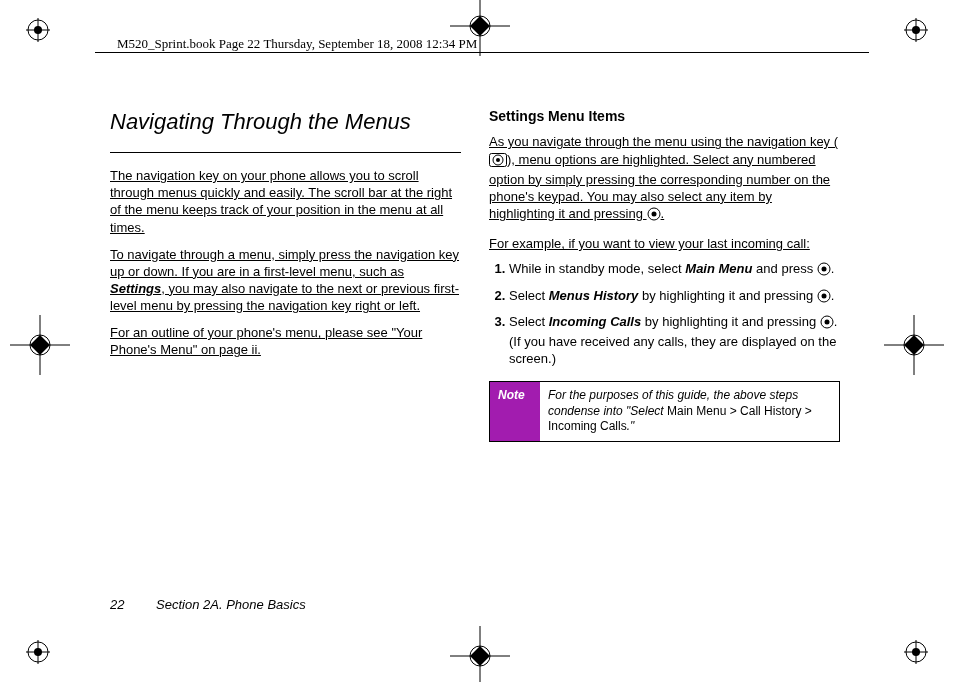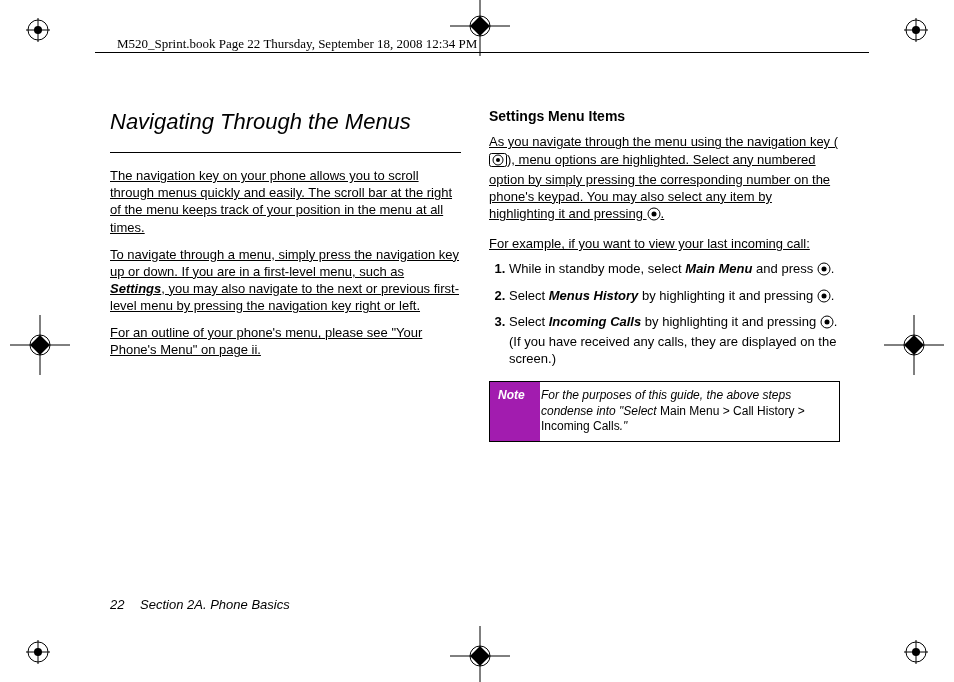--- a/index.html
+++ b/index.html
@@ -94,34 +94,34 @@
     background: #a21caf;
     color: #fff;
     font-style: italic;
     font-weight: bold;
     padding: 6px 8px;
     width: 34px;
     display: flex;
     align-items: flex-start;
   }
   .note-text {
-    padding: 6px 1px;
+    padding: 6px 8px;
     font-style: italic;
     line-height: 1.3;
     flex: 1;
   }
   .note-text .plain { font-style: normal; }
   .footer {
     position: absolute;
     bottom: 70px;
     left: 110px;
     font-style: italic;
     font-size: 13px;
   }
-  .footer .pnum { margin-right: 12px; }
+  .footer .pnum { margin-right: 28px; }
 </style>
 </head>
 <body>
 
 <div class="page-header">
   <span class="hdrtext">M520_Sprint.book  Page 22  Thursday, September 18, 2008  12:34 PM</span>
 </div>
 
 <div class="reg" style="top:18px; left:26px;">
   <svg width="24" height="24">

